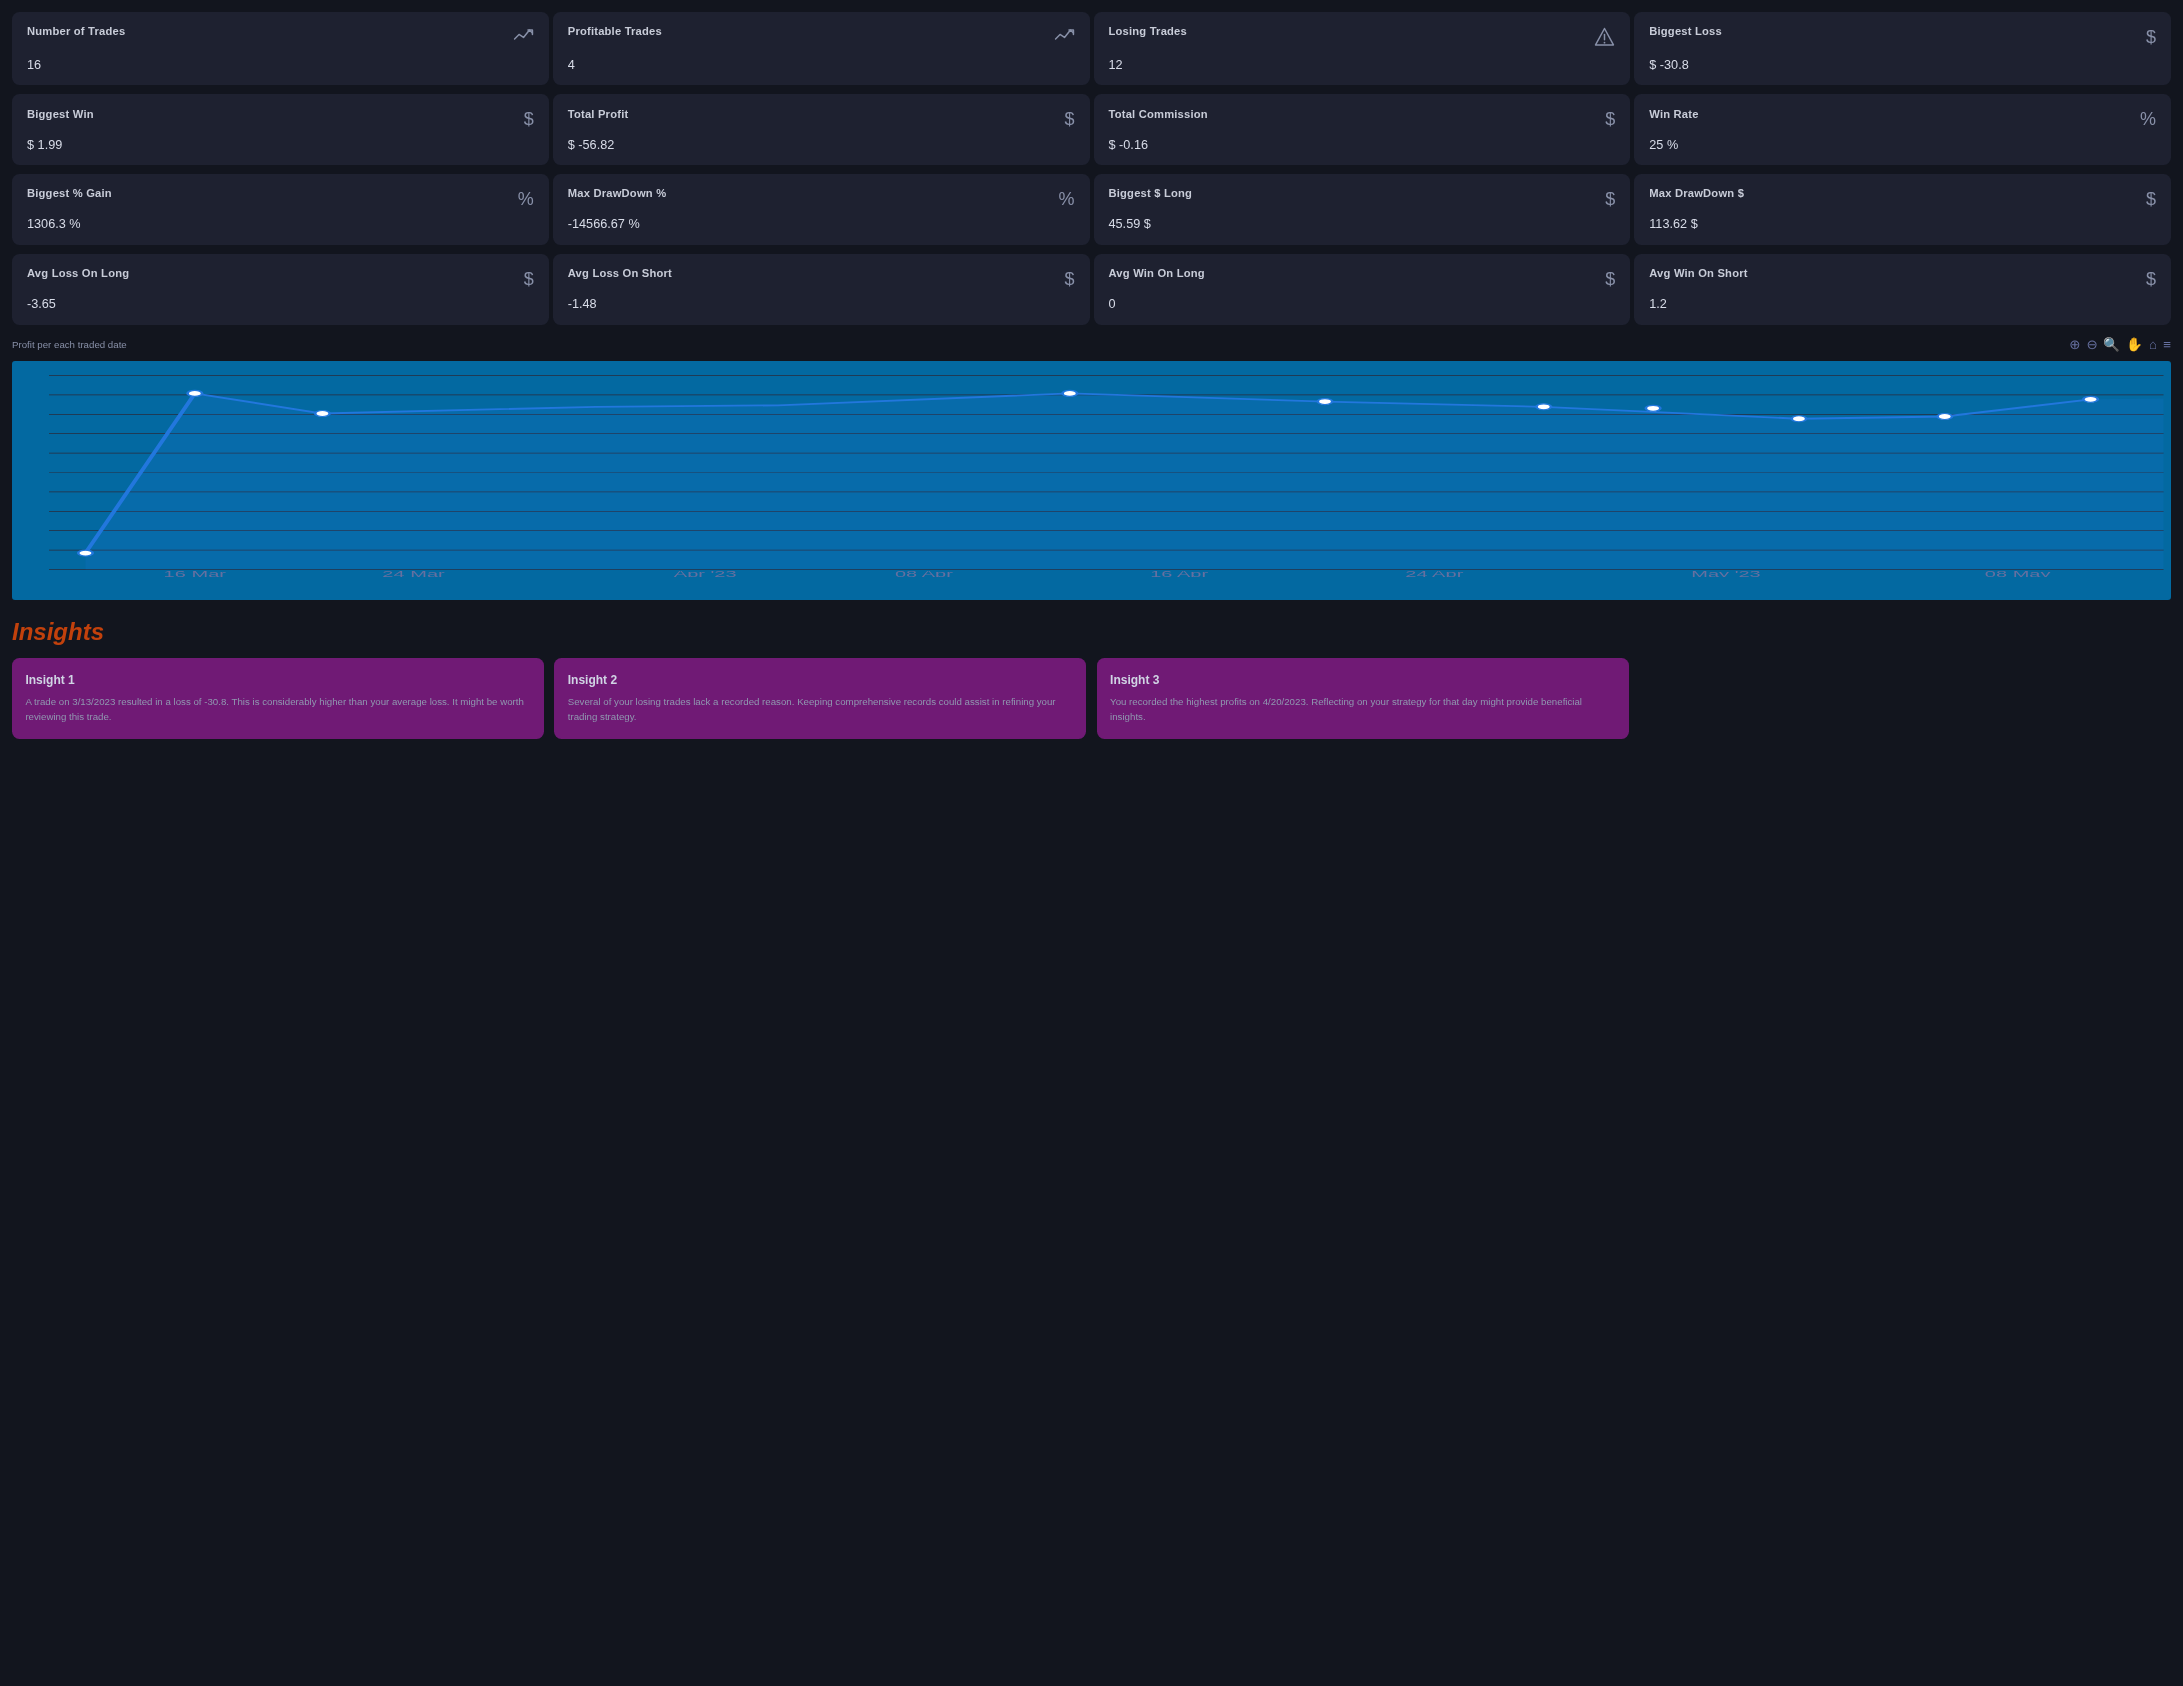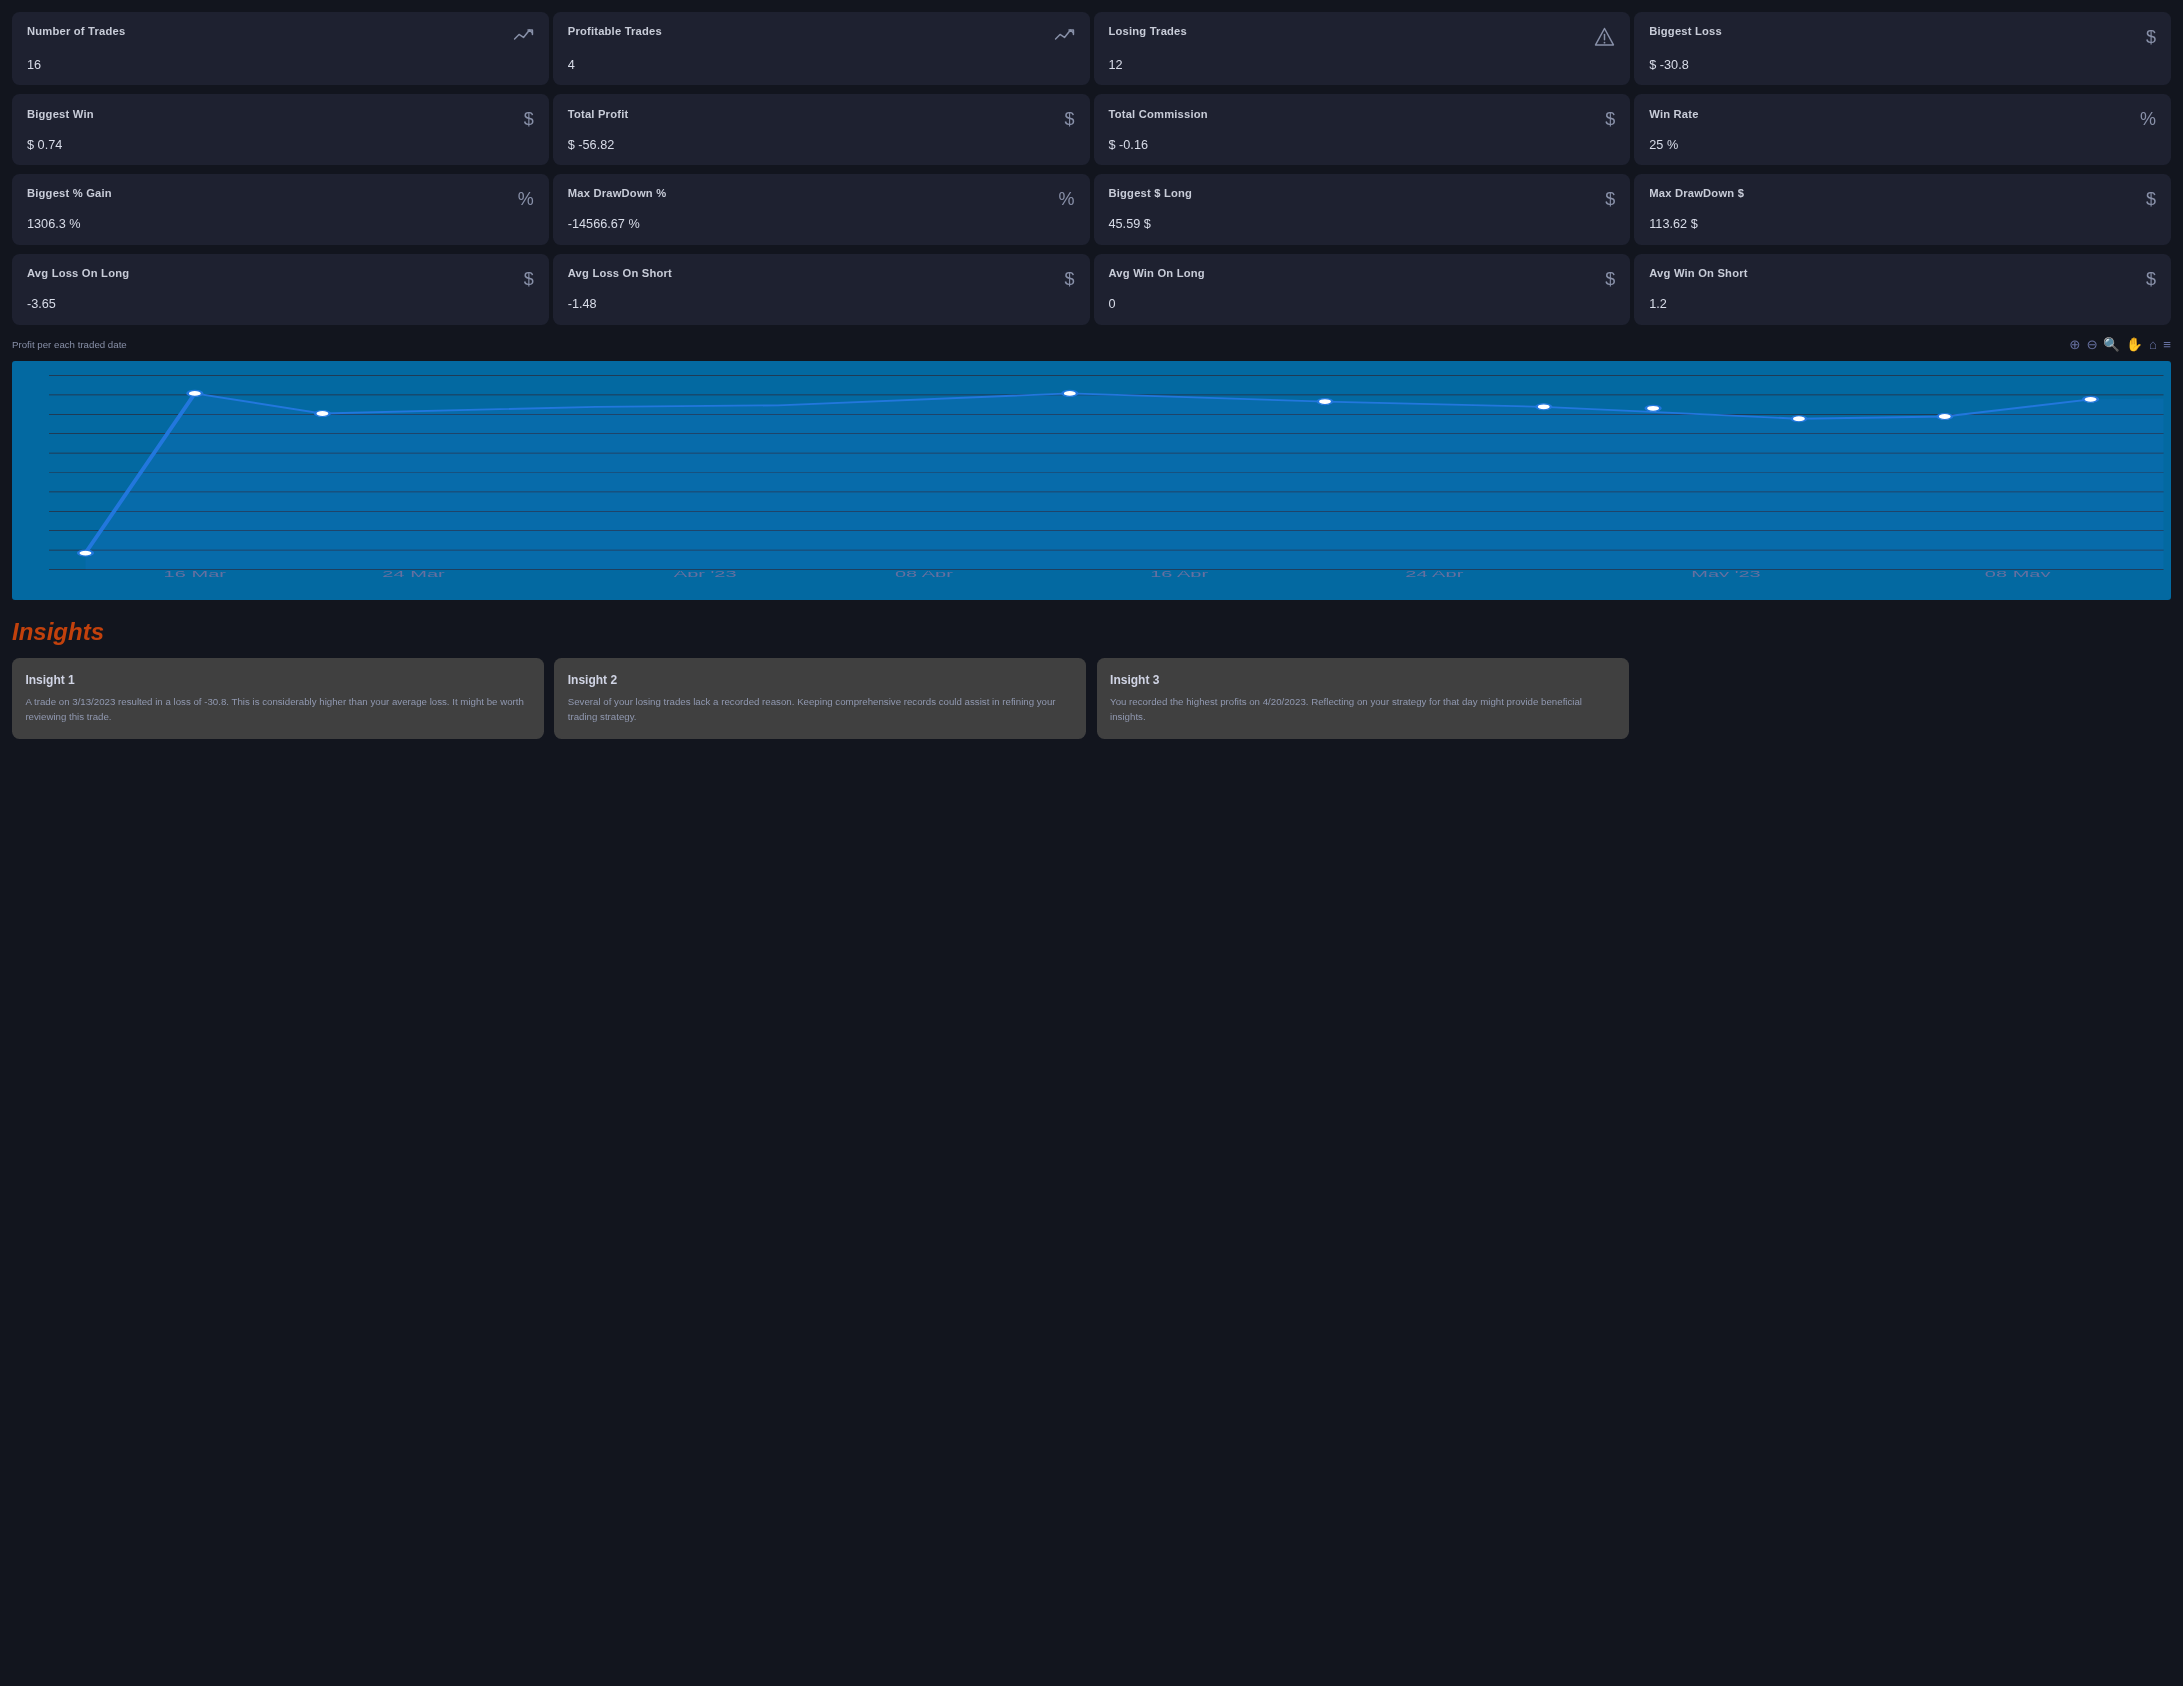--- a/index.html
+++ b/index.html
@@ -110,21 +110,21 @@
       font-style: italic;
     }
 
     .insights-grid {
       display: grid;
       grid-template-columns: repeat(4, 1fr);
       gap: 10.4px;
     }
 
     .insight-card {
-      background: #404040;
+      background: #701a75;
       border-radius: 7.5px;
       padding: 15px 13.4px;
     }
 
     .insight-label {
       font-size: 12px;
       font-weight: 700;
       color: #d0d4e4;
       margin-bottom: 7.5px;
     }
@@ -217,21 +217,21 @@
     <div class="stat-value">$ -30.8</div>
   </div>
 </div>
 
 <div class="stats-grid">
   <div class="stat-card">
     <div class="stat-card-header">
       <span class="stat-label">Biggest Win</span>
       <span class="stat-icon" style="font-size:18px;color:#8890a8;">$</span>
     </div>
-    <div class="stat-value">$ 0.74</div>
+    <div class="stat-value">$ 1.99</div>
   </div>
   <div class="stat-card">
     <div class="stat-card-header">
       <span class="stat-label">Total Profit</span>
       <span class="stat-icon" style="font-size:18px;color:#8890a8;">$</span>
     </div>
     <div class="stat-value">$ -56.82</div>
   </div>
   <div class="stat-card">
     <div class="stat-card-header">

